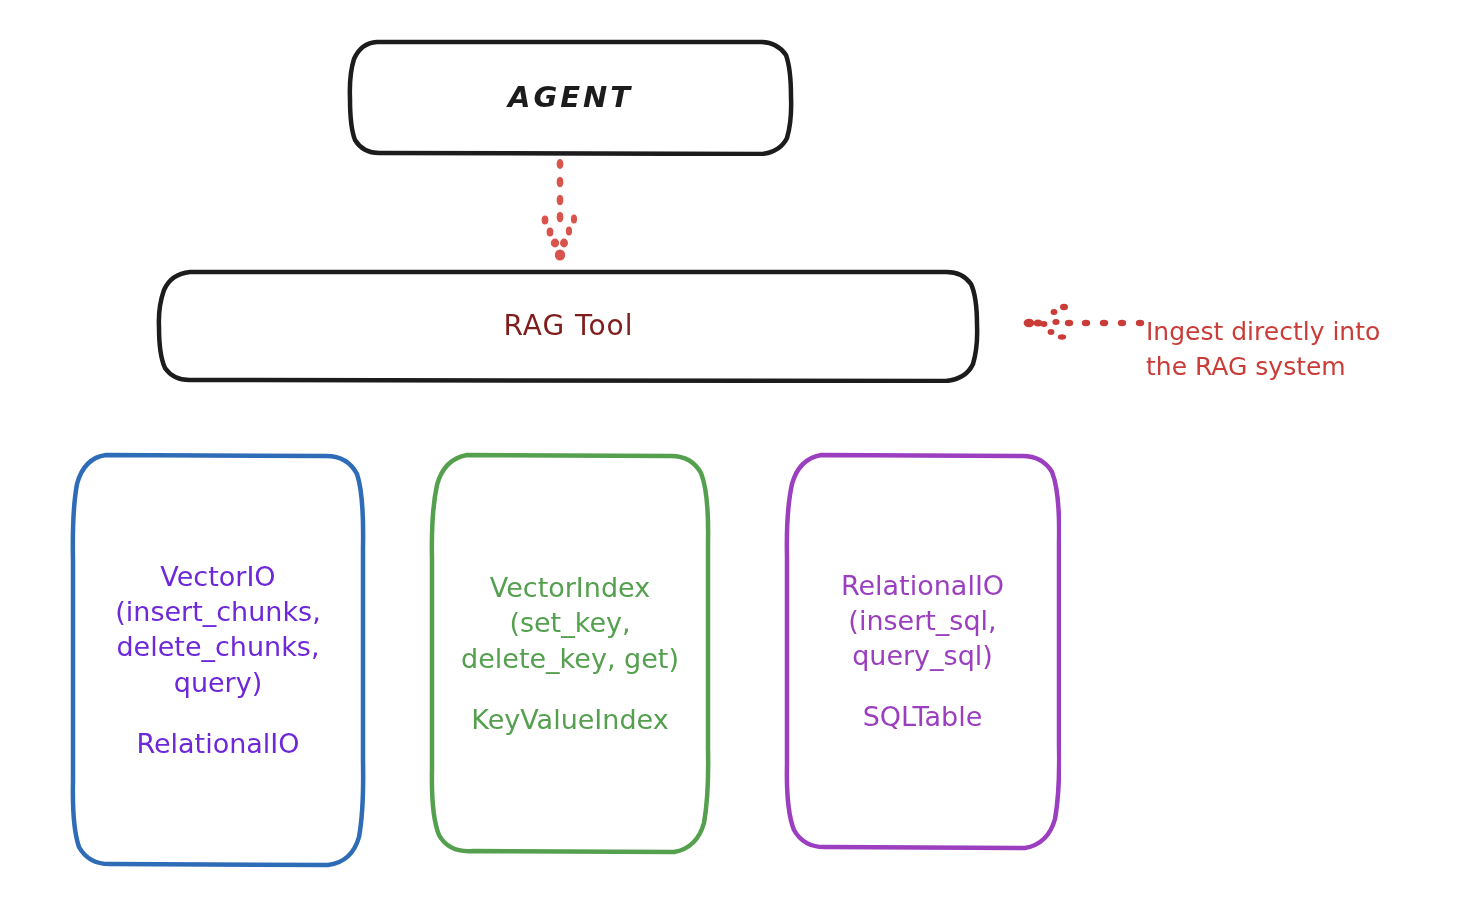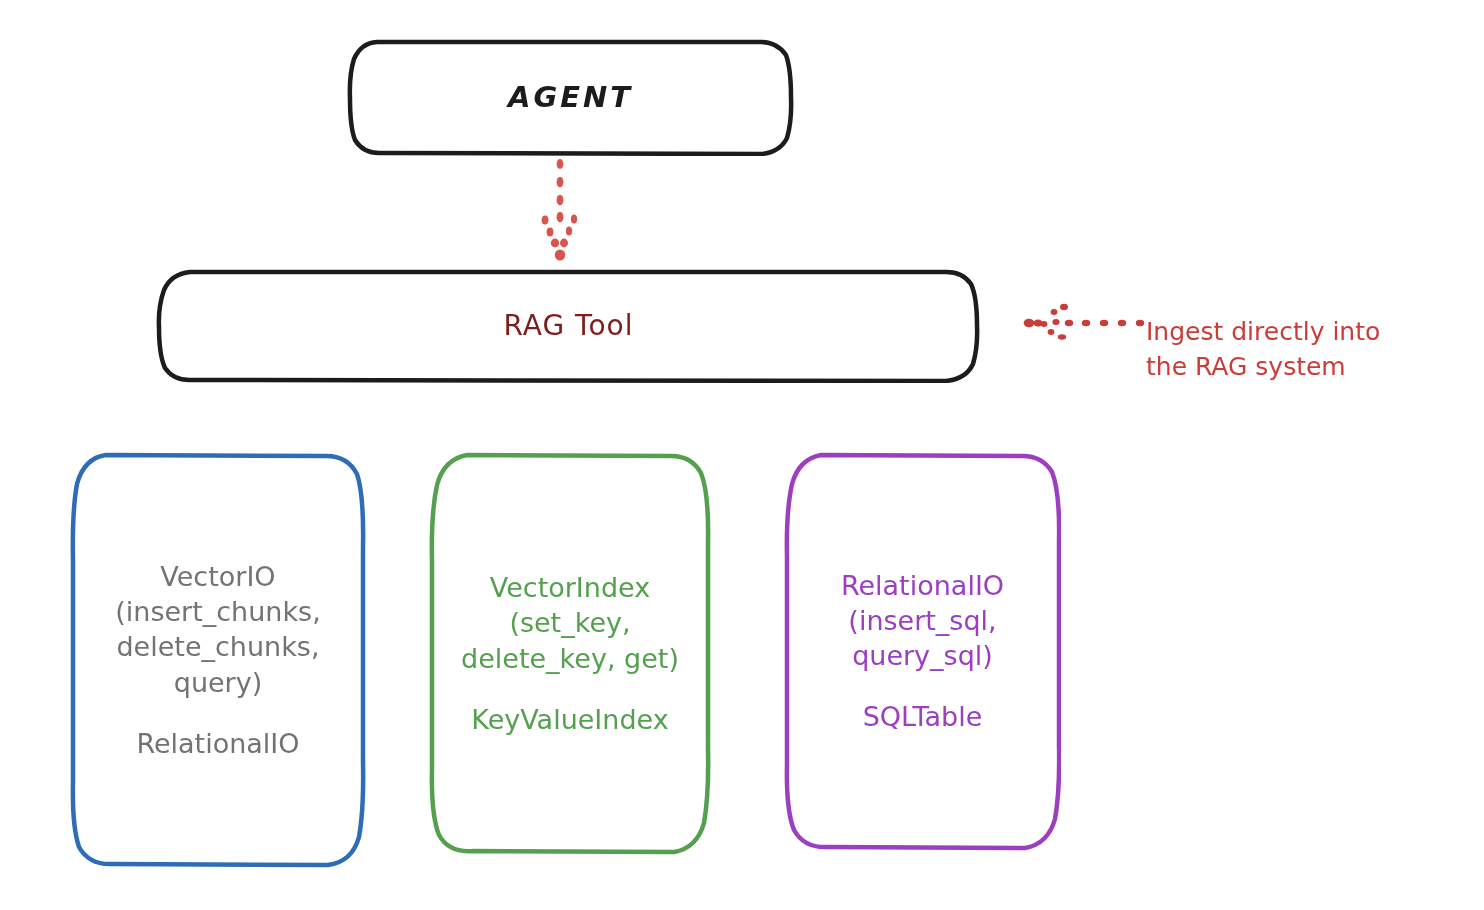--- a/index.html
+++ b/index.html
@@ -82,21 +82,21 @@
     display: block;
     height: 26px;
   }
 
   #vector-box {
     left: 70px;
     top: 451px;
     width: 296px;
     height: 418px;
   }
-  #vector-box .label { color: #737373; }
+  #vector-box .label { color: #6d28d9; }
 
   #keyvalue-box {
     left: 429px;
     top: 451px;
     width: 282px;
     height: 405px;
   }
   #keyvalue-box .label { color: #54a04e; }
 
   #relational-box {

